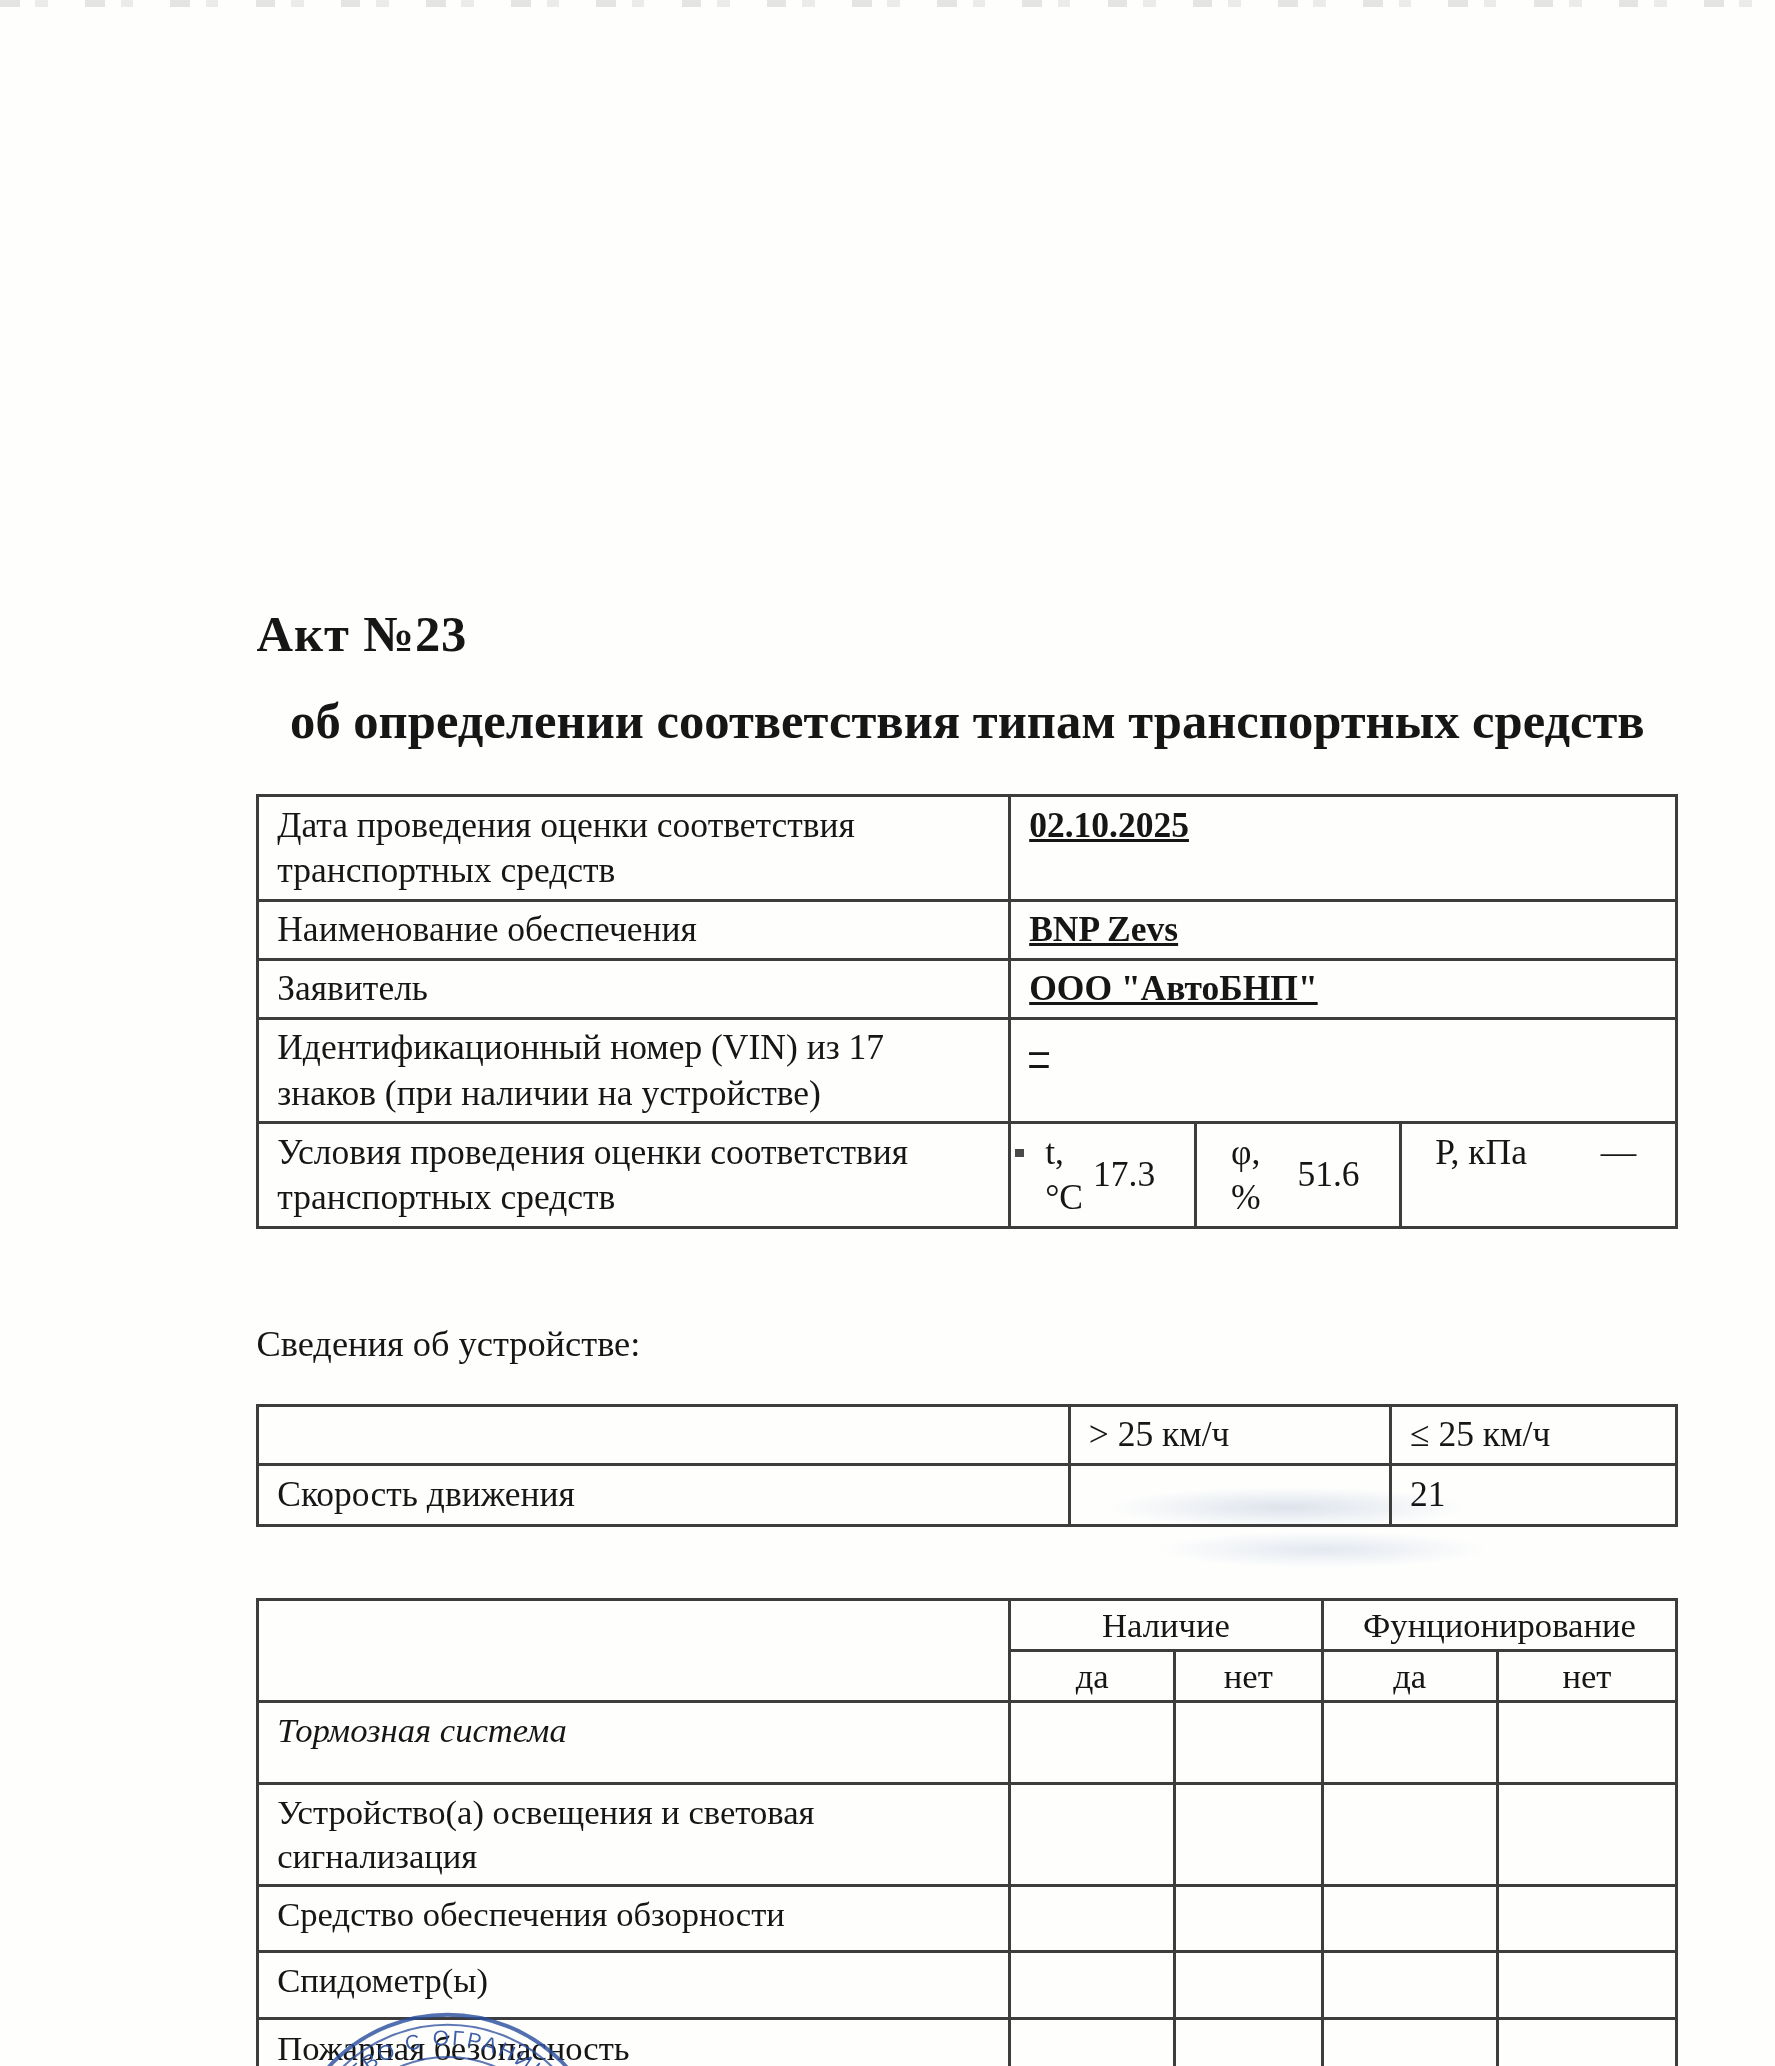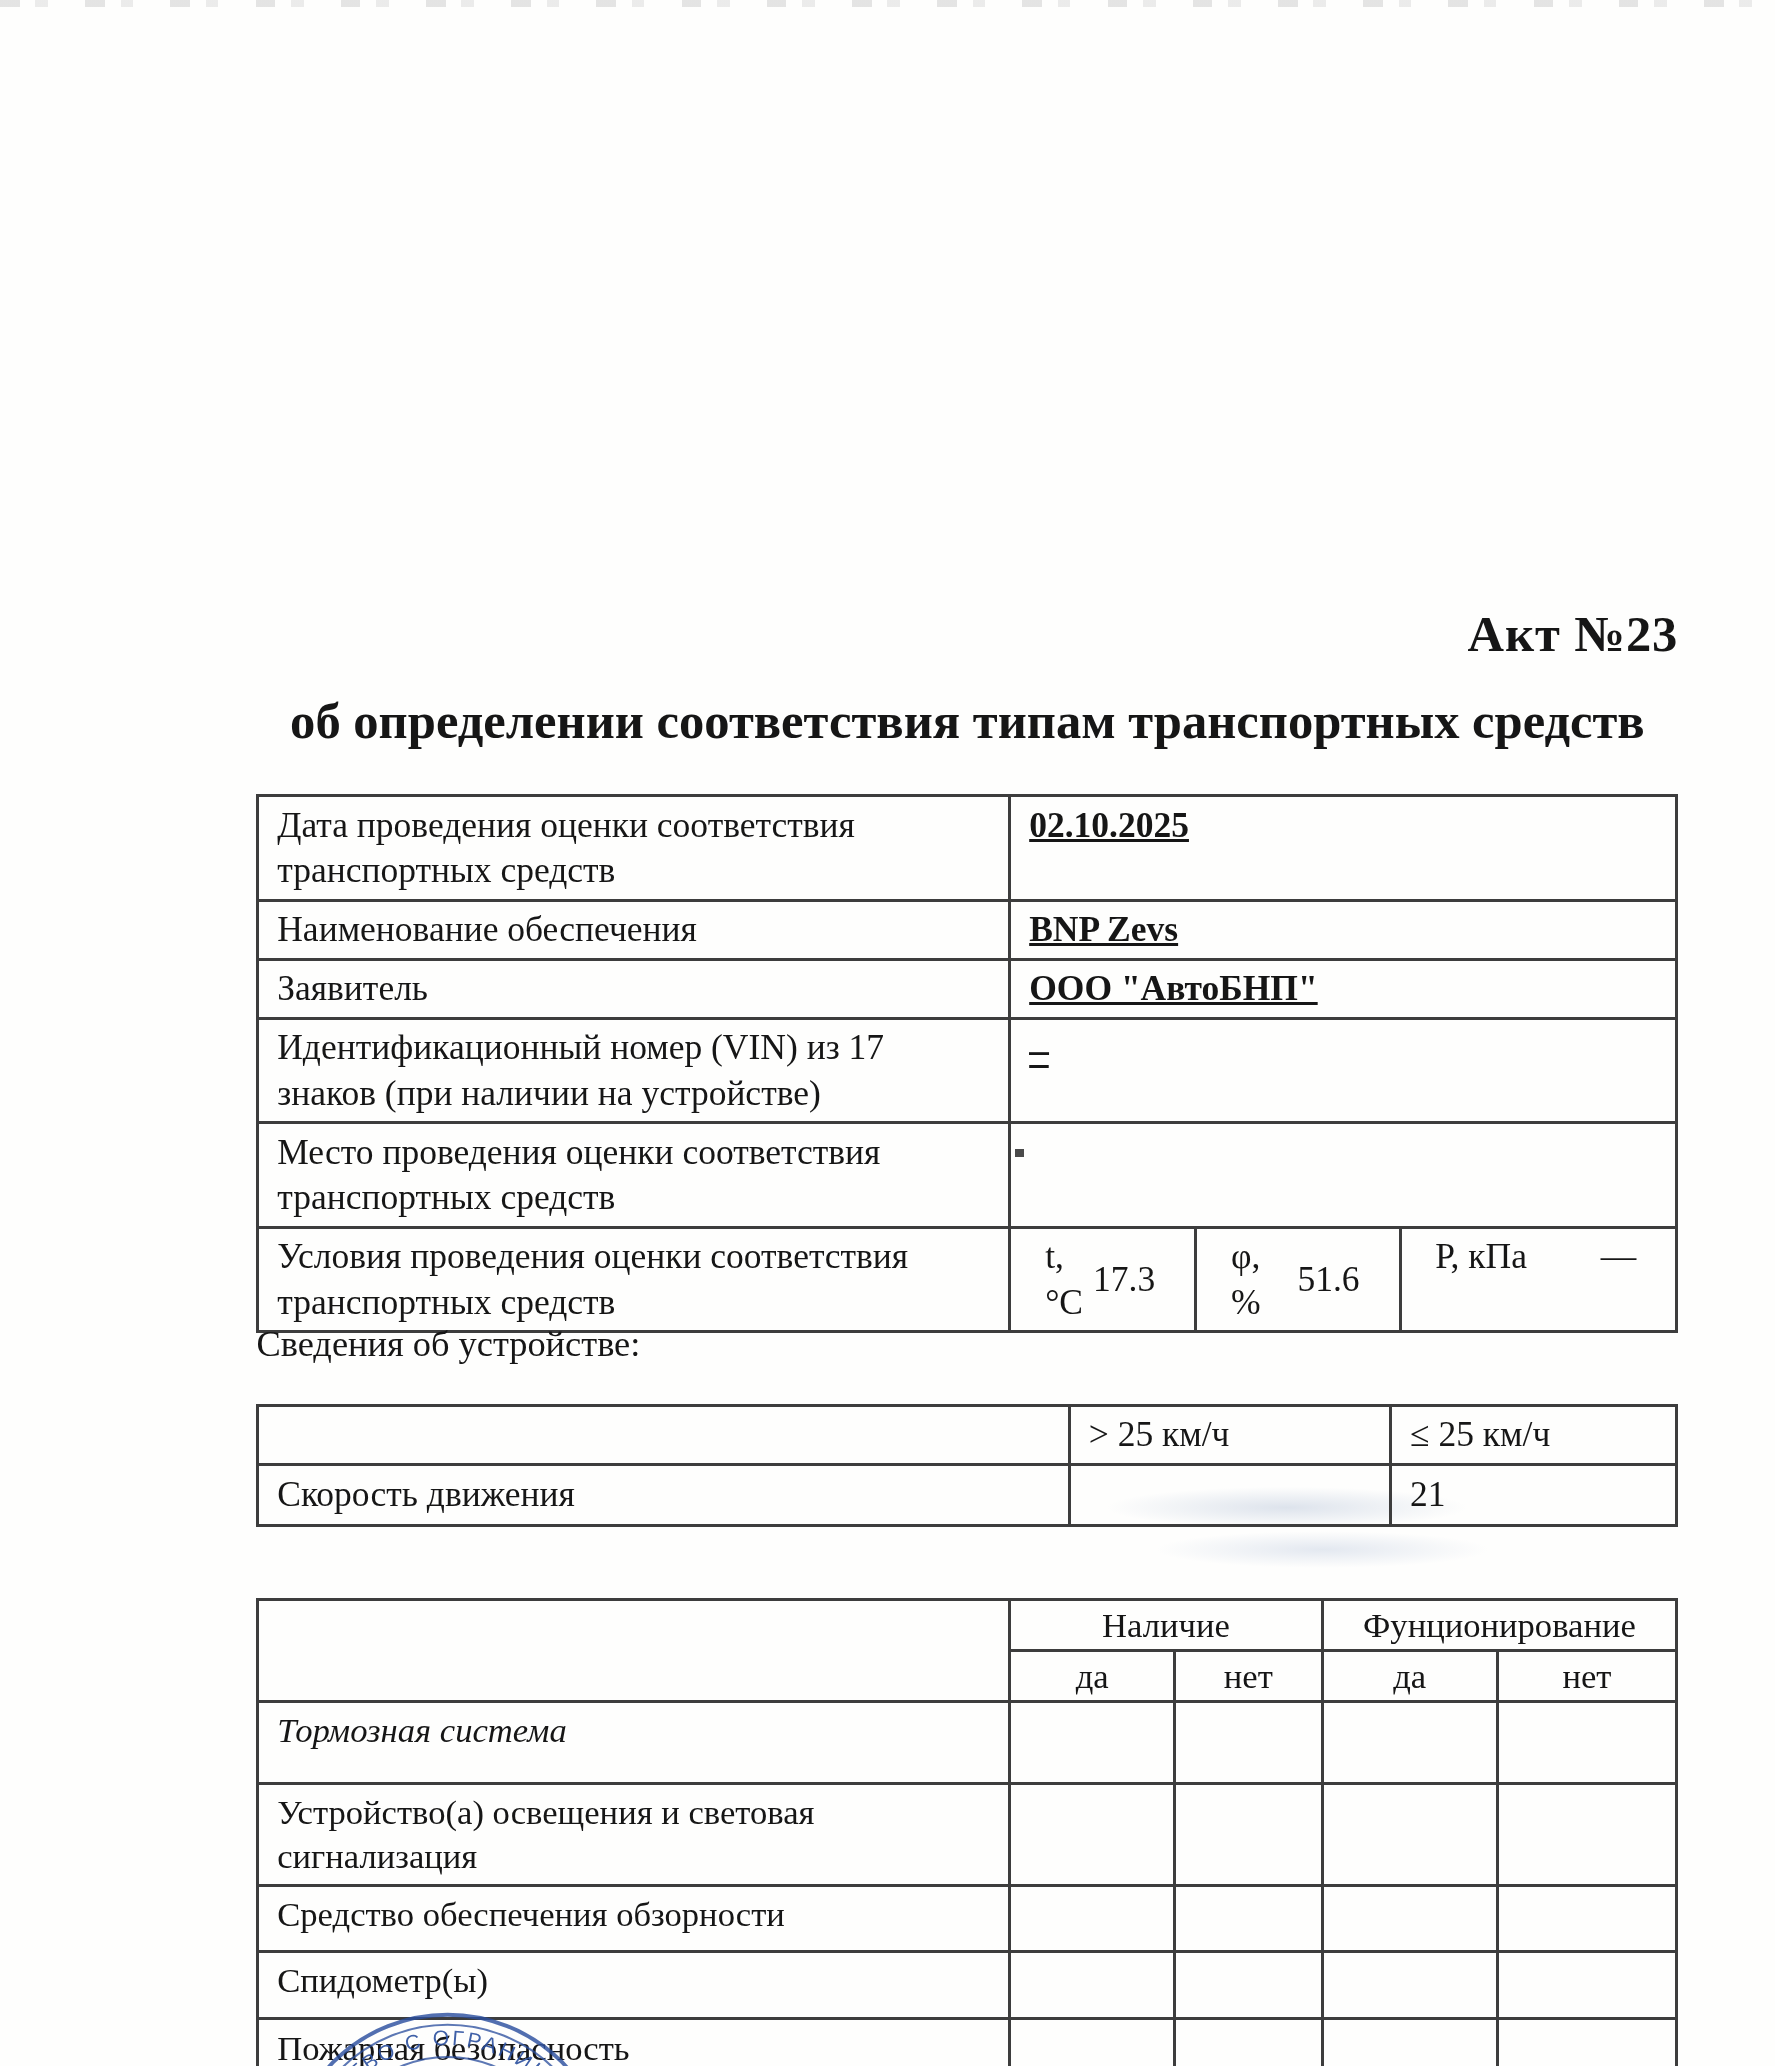--- a/index.html
+++ b/index.html
@@ -22,21 +22,21 @@
   }
   .blob{position:absolute;border-radius:50%;pointer-events:none;}
   .blob1{left:59vw; top:83.4vw; width:27vw; height:3.1vw;
     background:radial-gradient(closest-side,#dde3ec 0%, rgba(221,227,236,0) 75%);}
   .blob2{left:62vw; top:85.9vw; width:25vw; height:2.8vw;
     background:radial-gradient(closest-side,#e3e8f0 0%, rgba(227,232,240,0) 75%);}
   .dot-artifact{position:absolute;left:57.2vw;top:64.75vw;width:.5vw;height:.42vw;background:#2a2a2a;opacity:.85;}
 
   .doc-title{
     position:absolute; left:14.45vw; width:80.1vw; top:34.1vw;
-    text-align:right; font-size:2.85vw; font-weight:bold; letter-spacing:.05vw;
+    text-align:left; font-size:2.85vw; font-weight:bold; letter-spacing:.05vw;
   }
   .doc-subtitle{
     position:absolute; left:11vw; width:87vw; top:39.0vw;
     text-align:center; font-size:2.85vw; font-weight:bold;
   }
   table.sheet{
     position:absolute; left:14.45vw; width:80.1vw;
     border-collapse:collapse; table-layout:fixed;
     font-size:2vw; line-height:1.28;
   }
@@ -104,24 +104,20 @@
       <td>Наименование обеспечения</td>
       <td class="val" colspan="3">BNP Zevs</td>
     </tr>
     <tr class="r3">
       <td>Заявитель</td>
       <td class="val" colspan="3">ООО "АвтоБНП"</td>
     </tr>
     <tr class="r4">
       <td>Идентификационный номер (VIN) из 17 знаков (при наличии на устройстве)</td>
       <td class="val dash-val" colspan="3">–</td>
-    </tr>
-    <tr class="r5">
-      <td>Место проведения оценки соответствия транспортных средств</td>
-      <td class="val" colspan="3"></td>
     </tr>
     <tr class="r6">
       <td>Условия проведения оценки соответствия транспортных средств</td>
       <td class="cond-cell">
         <div class="cond-flex">
           <span>t, °C</span>
           <span>17.3</span>
         </div>
       </td>
       <td class="cond-cell">

